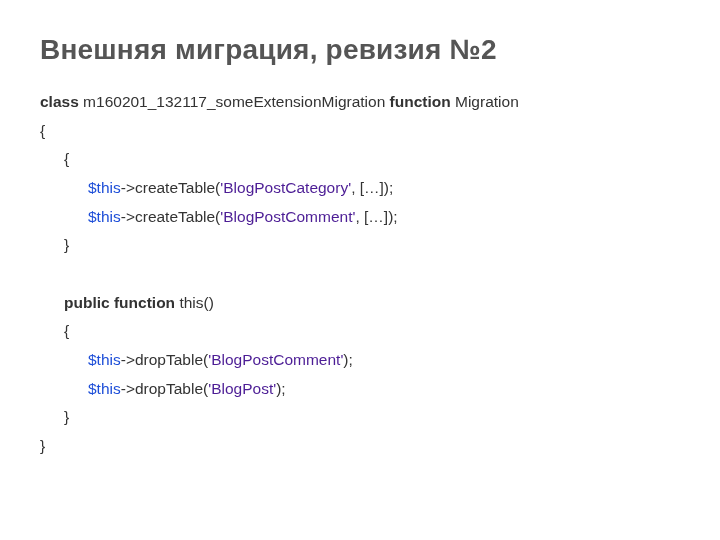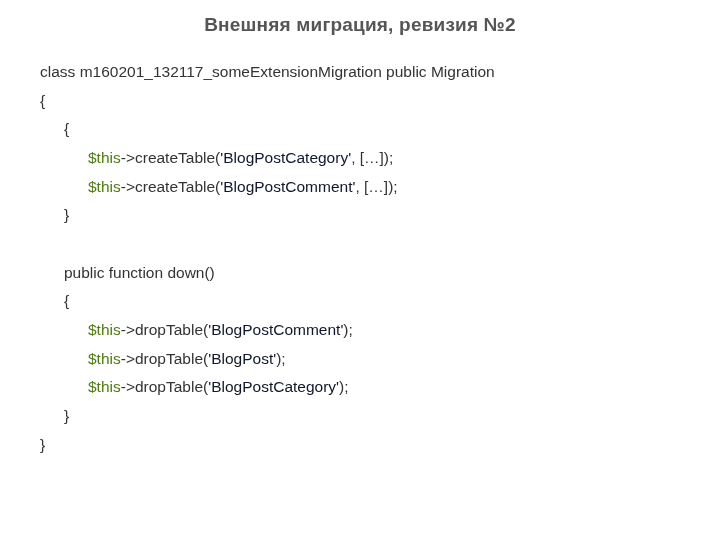--- a/index.html
+++ b/index.html
@@ -9,66 +9,65 @@
     }
     body {
       width: 720px;
       height: 540px;
       background: #ffffff;
       font-family: Arial, Helvetica, sans-serif;
       color: #333333;
       padding: 14px 40px 20px 40px;
     }
     .title {
-      font-size: 19px;
+      font-size: 28px;
       font-weight: bold;
-      text-align: center;
       color: #555555;
       margin-bottom: 22px;
       letter-spacing: 0.2px;
+      margin-top: 20px;
     }
     .code {
       font-size: 15.5px;
       line-height: 1.85;
       color: #333333;
     }
     .line {
       white-space: pre;
     }
     .indent1 { padding-left: 24px; }
     .indent2 { padding-left: 48px; }
-    .kw { font-weight: normal; }
-    .this { color: #4d7c0f; }
-    .str { color: #0f172a; }
+    .kw { font-weight: bold; }
+    .this { color: #1d4ed8; }
+    .str { color: #4c1d95; }
     .blank { height: 1.85em; }
   </style>
 </head>
 <body>
 
 <h1 class="title">Внешняя миграция, ревизия №2</h1>
 
 <div class="code">
 
-  <div class="line"><span class="kw">class</span><span> m160201_132117_someExtensionMigration </span><span class="kw">public</span><span> Migration</span></div>
+  <div class="line"><span class="kw">class</span><span> m160201_132117_someExtensionMigration </span><span class="kw">function</span><span> Migration</span></div>
 
   <div class="line">{</div>
 
   <div class="line indent1">{</div>
 
   <div class="line indent2"><span class="this">$this</span><span>-&gt;createTable(</span><span class="str">'BlogPostCategory'</span><span>, […]);</span></div>
   <div class="line indent2"><span class="this">$this</span><span>-&gt;createTable(</span><span class="str">'BlogPostComment'</span><span>, […]);</span></div>
 
   <div class="line indent1">}</div>
 
   <div class="blank"></div>
 
-  <div class="line indent1"><span class="kw">public function</span><span> down()</span></div>
+  <div class="line indent1"><span class="kw">public function</span><span> this()</span></div>
   <div class="line indent1">{</div>
 
   <div class="line indent2"><span class="this">$this</span><span>-&gt;dropTable(</span><span class="str">'BlogPostComment'</span><span>);</span></div>
   <div class="line indent2"><span class="this">$this</span><span>-&gt;dropTable(</span><span class="str">'BlogPost'</span><span>);</span></div>
-  <div class="line indent2"><span class="this">$this</span><span>-&gt;dropTable(</span><span class="str">'BlogPostCategory'</span><span>);</span></div>
 
   <div class="line indent1">}</div>
 
   <div class="line">}</div>
 
 </div>
 
 </body></html>

